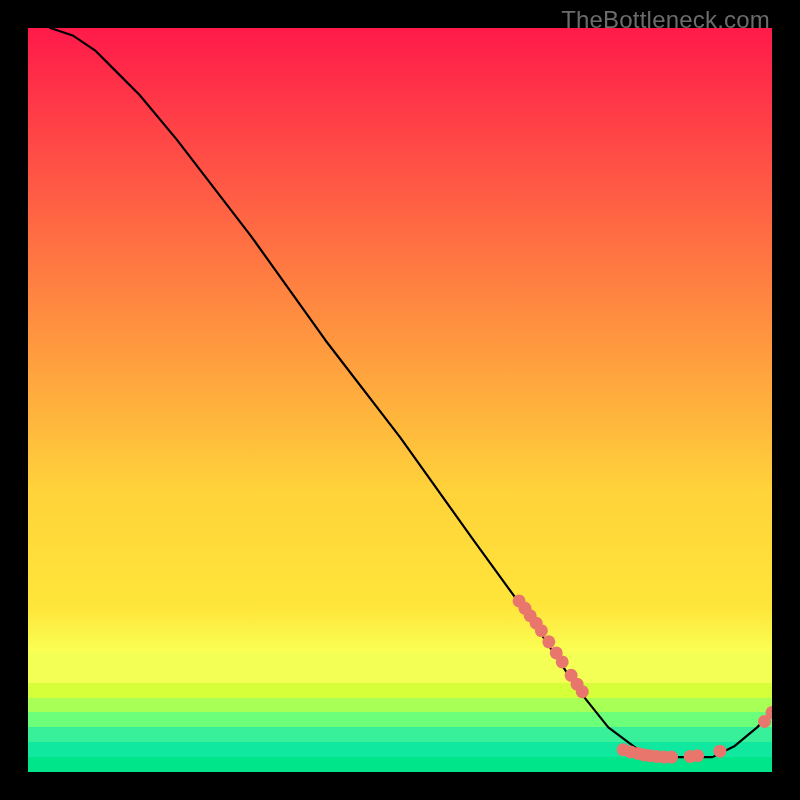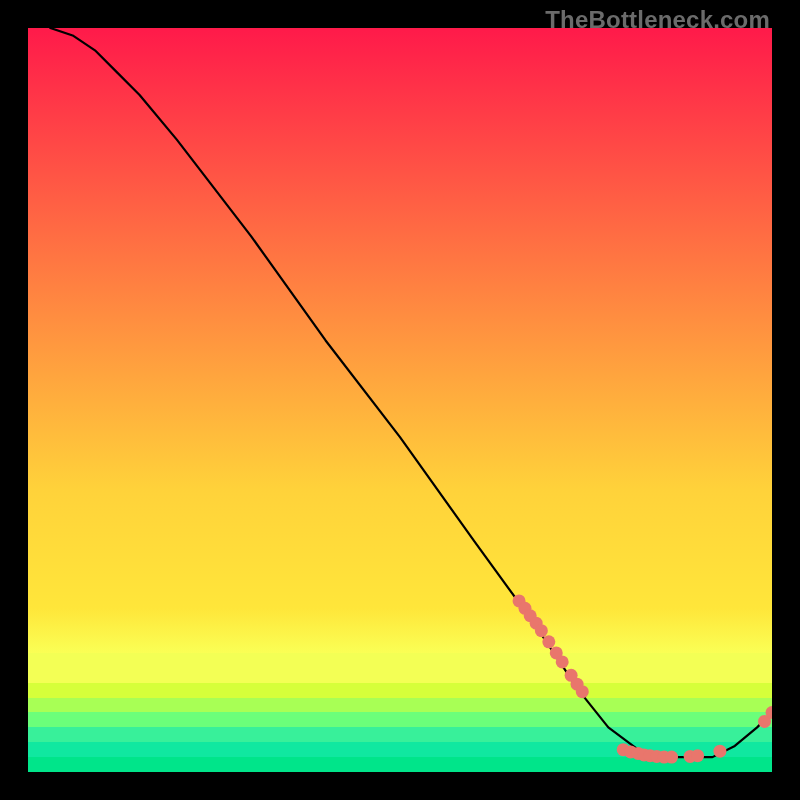--- a/index.html
+++ b/index.html
@@ -28,21 +28,21 @@
   .gradient-band {
     position: absolute;
     left: 0;
     width: 100%;
   }
   .watermark {
     position: absolute;
     top: 6px;
     right: 30px;
     color: #6b6b6b;
-    font-weight: 700;
+    font-weight: 400;
     font-size: 24px;
     letter-spacing: 0.2px;
   }
   svg.curve-layer {
     position: absolute;
     left: 0;
     top: 0;
     width: 744px;
     height: 744px;
   }

